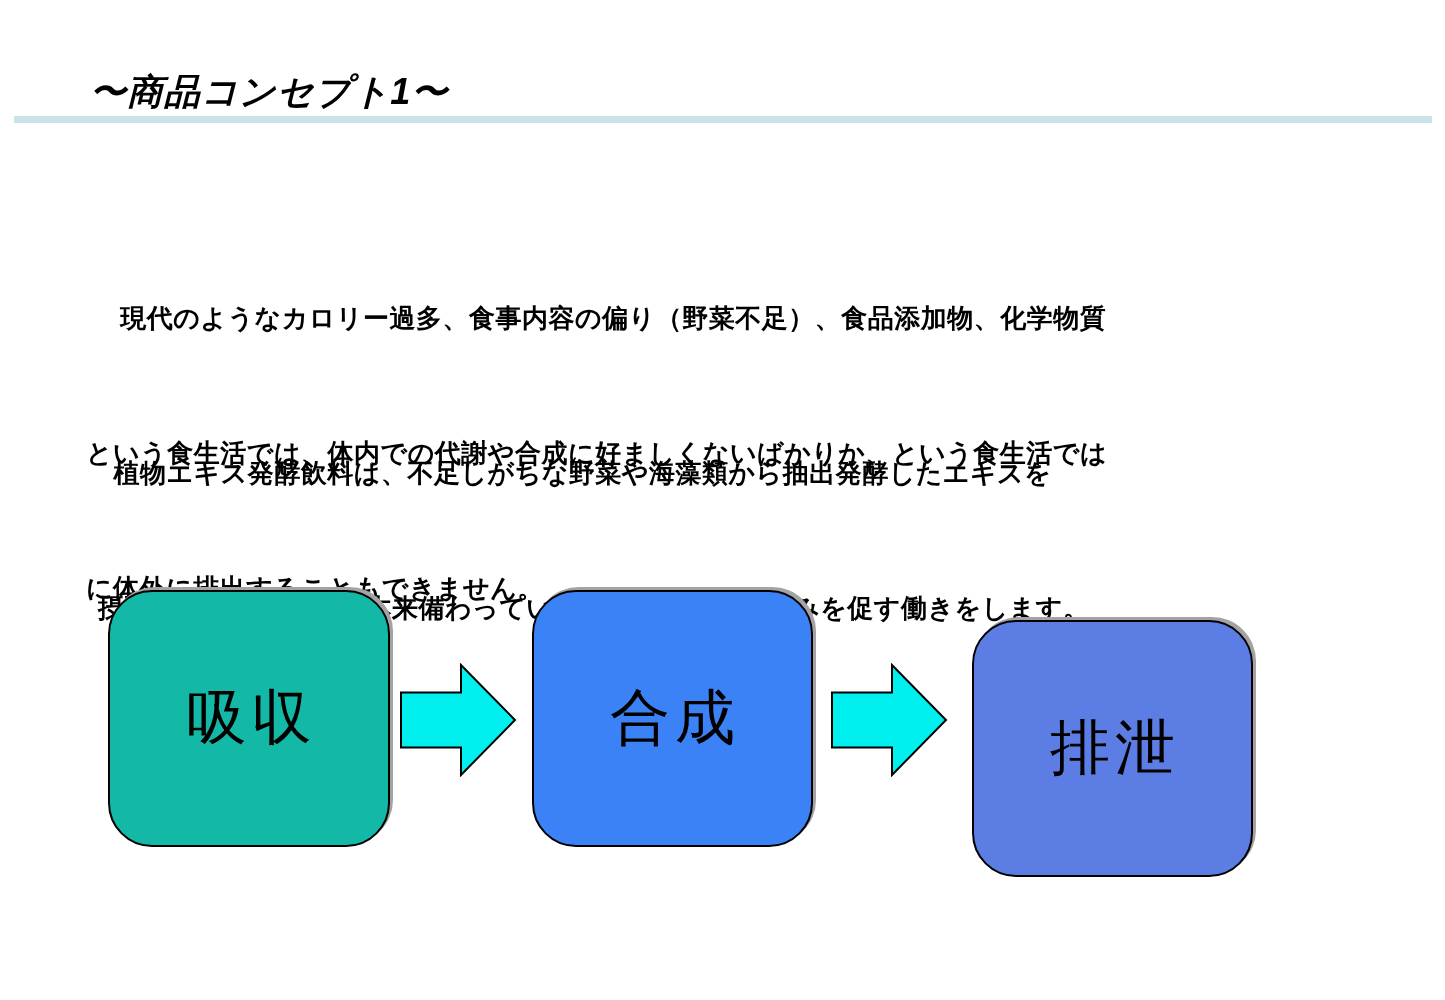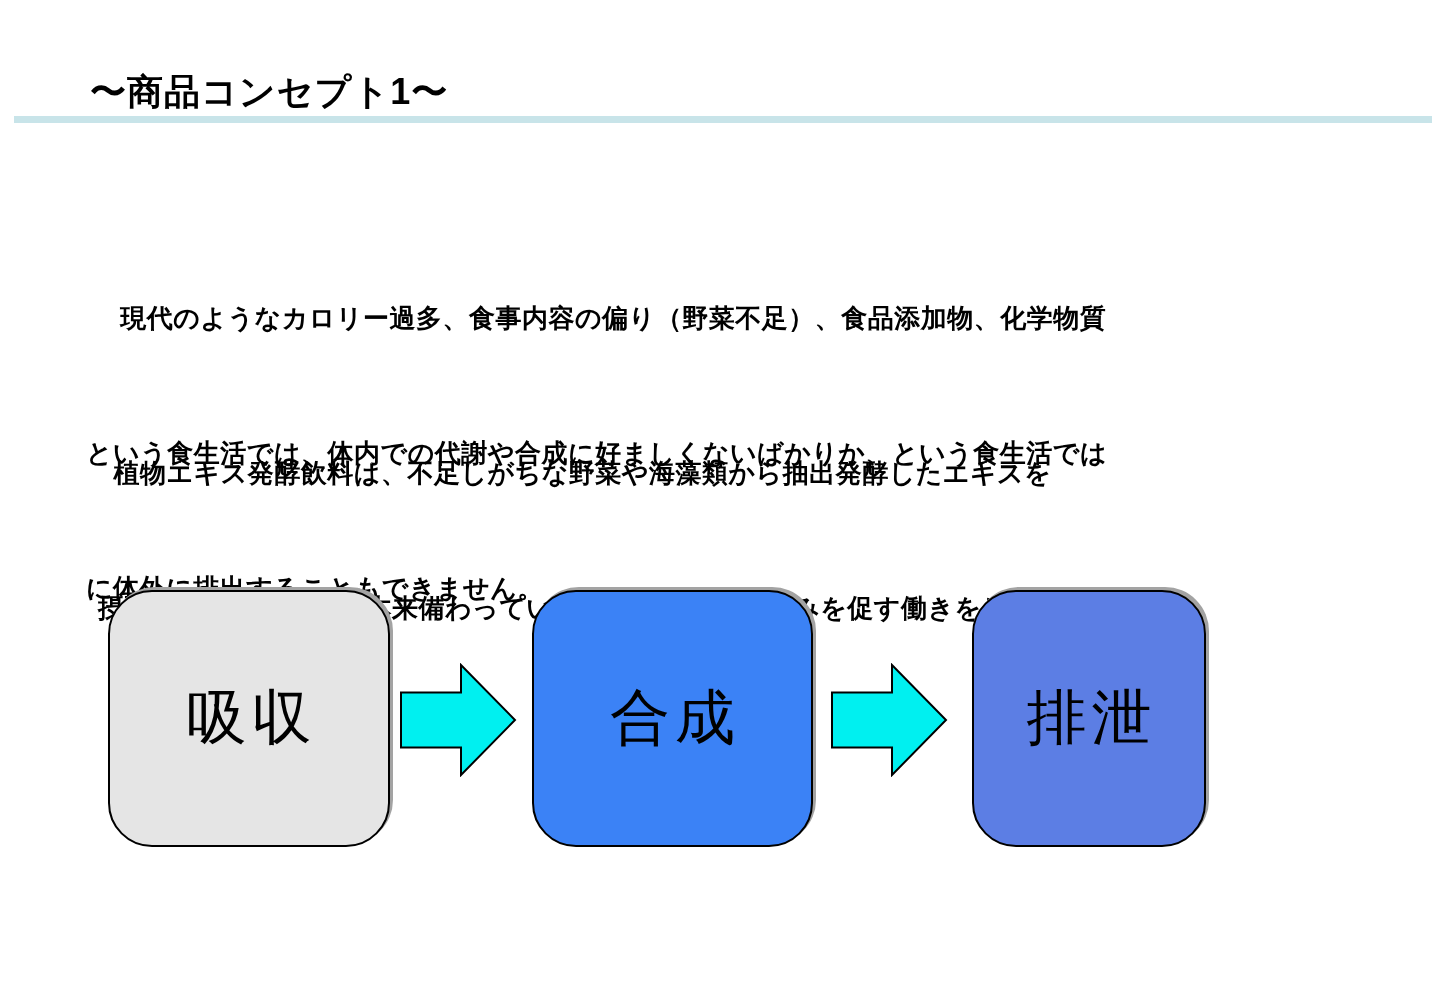--- a/index.html
+++ b/index.html
@@ -14,20 +14,21 @@
     color: #000000;
   }
   .slide-title {
     position: absolute;
     left: 90px;
     top: 68px;
     font-size: 36px;
     font-weight: bold;
     letter-spacing: 1px;
     white-space: pre;
+    font-style: italic;
   }
   .title-divider {
     position: absolute;
     left: 14px;
     top: 116px;
     width: 1418px;
     height: 7px;
     background: #c8e4e9;
   }
   .para {
@@ -51,21 +52,21 @@
     align-items: center;
     justify-content: center;
     font-size: 60px;
     font-weight: 500;
     letter-spacing: 5px;
     text-indent: 5px;
     white-space: pre;
   }
   .step-box.absorption { left: 108px; width: 282px; }
   .step-box.synthesis  { left: 532px; width: 281px; }
-  .step-box.excretion  { left: 972px; width: 234px; }
+  .step-box.excretion  { left: 972px; width: 281px; margin-top: 30px; }
   .flow-arrow {
     position: absolute;
     top: 663px;
     width: 117px;
     height: 114px;
   }
   .flow-arrow.a1 { left: 400px; }
   .flow-arrow.a2 { left: 831px; }
 </style>
 </head>
@@ -81,21 +82,21 @@
     <div>　 現代のようなカロリー過多、食事内容の偏り（野菜不足）、食品添加物、化学物質</div>
     <div>という食生活では、体内での代謝や合成に好ましくないばかりか、という食生活では</div>
     <div>に体外に排出することもできません。</div>
   </div>
 
   <div class="para para2">
     <div>  植物エキス発酵飲料は、不足しがちな野菜や海藻類から抽出発酵したエキスを</div>
     <div>摂取する事で、人間に本来備わっている、健康維持の仕組みを促す働きをします。</div>
   </div>
 
-  <div class="step-box absorption" style="background: #e5e5e5;">
+  <div class="step-box absorption" style="background: #14b8a6;">
     <span>吸収</span>
   </div>
 
   <svg class="flow-arrow a1" viewBox="0 0 117 114" aria-hidden="true">
     <polygon points="1,29.5 61,29.5 61,2 115,57 61,112 61,84.5 1,84.5" stroke="#000000" stroke-width="2" stroke-linejoin="miter" fill="#00f0f0"></polygon>
   </svg>
 
   <div class="step-box synthesis" style="background: #3b82f6;">
     <span>合成</span>
   </div>

